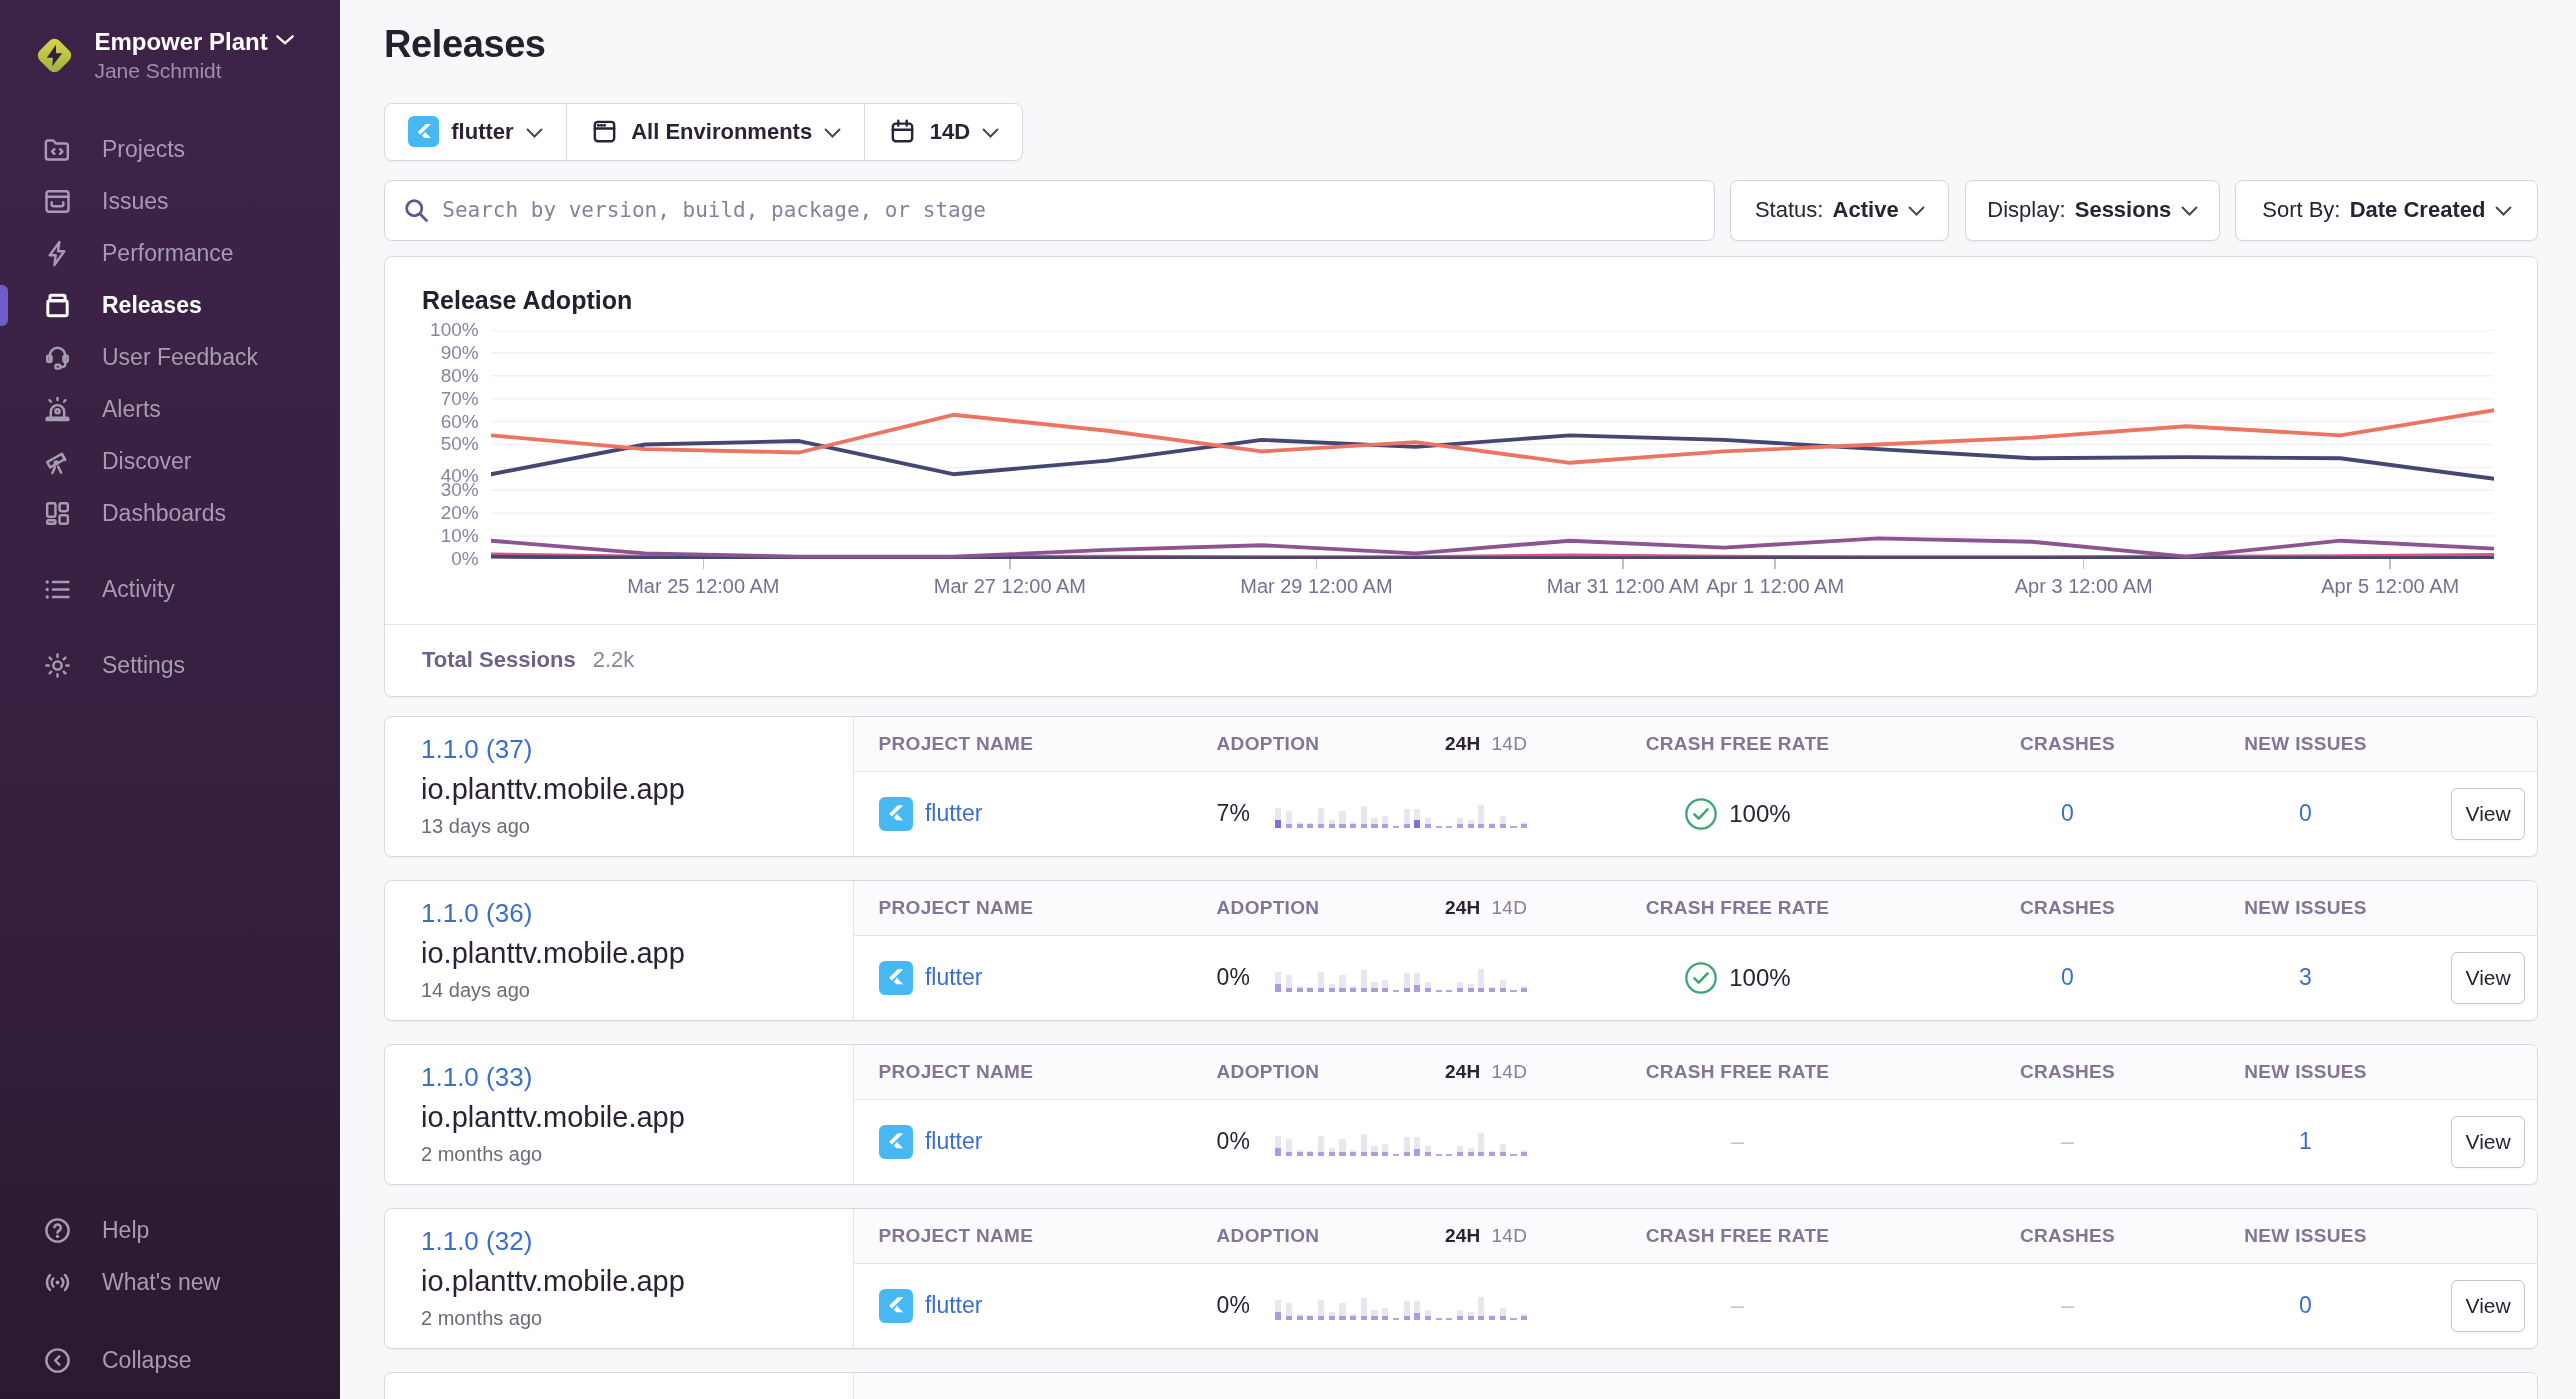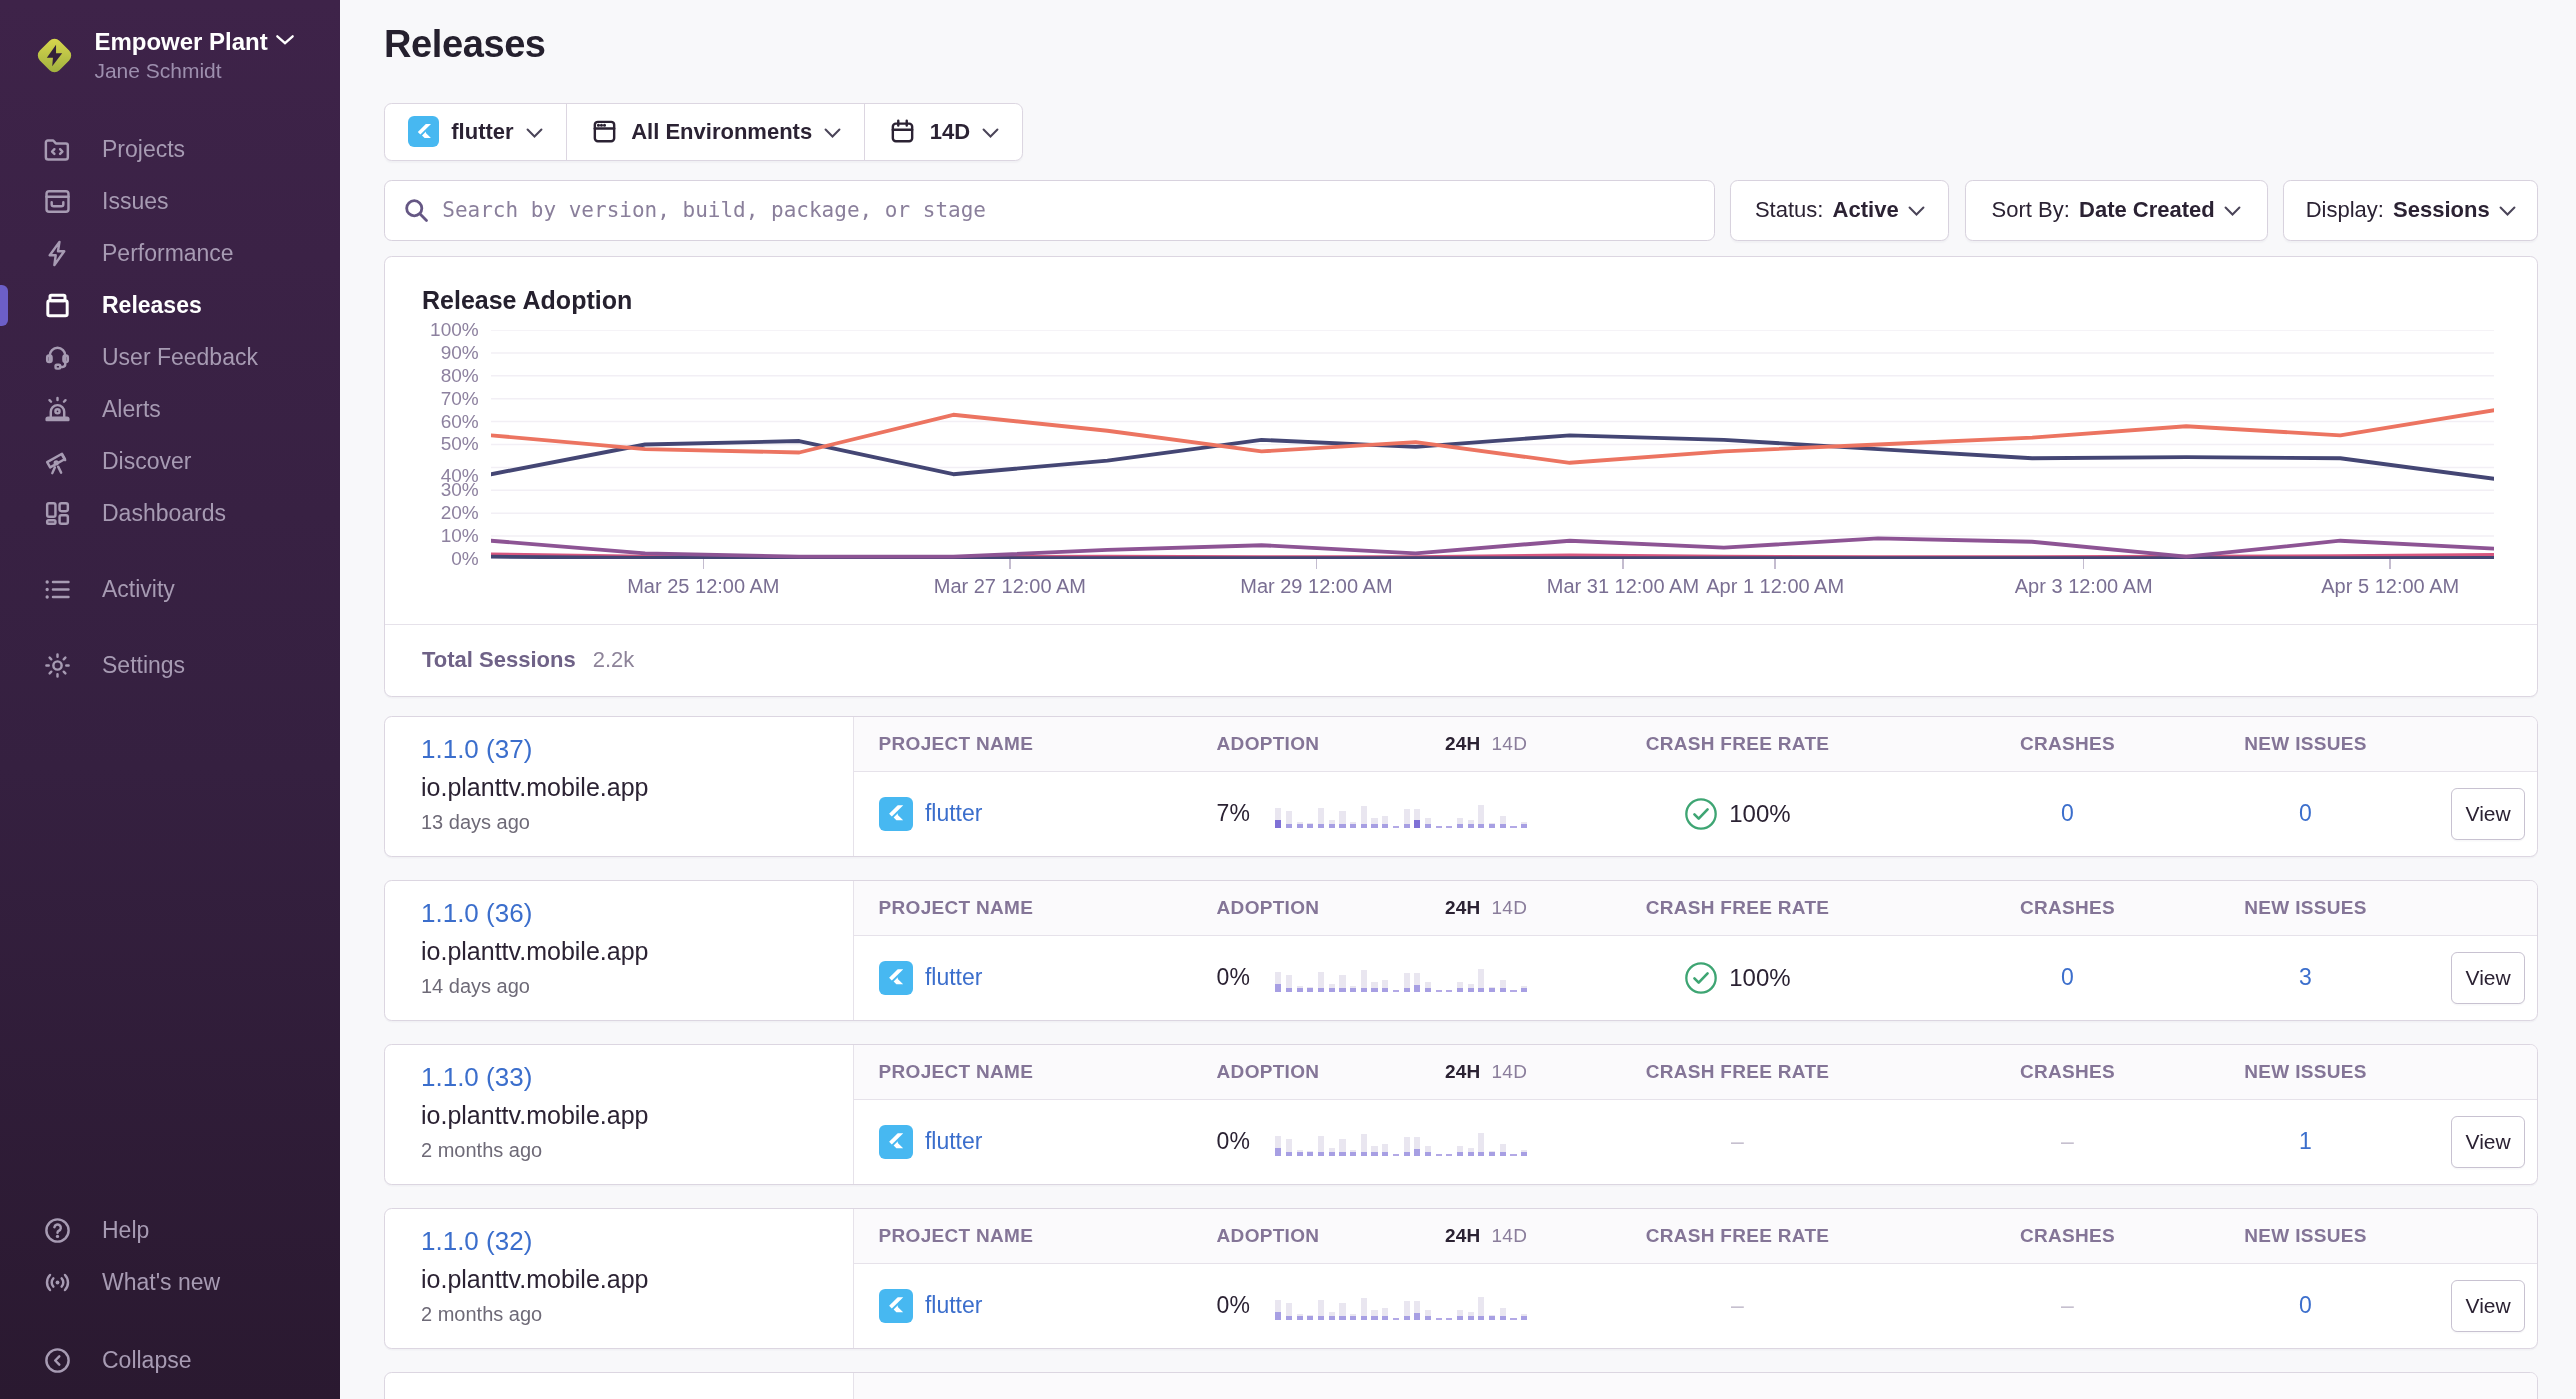--- a/index.html
+++ b/index.html
@@ -97,21 +97,21 @@
   .chart-footer .lab { font-weight:700; color:#6f6287; }
   .chart-footer .val { color:#8d8399; }
   
   .release-list { margin-top:19px; }
   .release-card {
     display:flex; height:141px; background:#fff; border:1.5px solid #dcd6e1; border-radius:7.7px;
     box-shadow:0 1.5px 0 rgba(43,34,51,0.03); margin-bottom:23px; overflow:hidden;
   }
   .release-meta { flex:0 0 469px; border-right:1.5px solid #e6e2ea; padding:17px 22px 0 36px; }
   .release-meta .version { font-size:26px; color:#3b6ecc; text-decoration:none; display:inline-block; cursor:pointer; }
-  .release-meta .package { font-size:25px; color:#2b2233; margin-top:7.7px; }
+  .release-meta .package { font-size:29px; color:#2b2233; margin-top:7.7px; }
   .release-meta .age { font-size:20px; color:#6e6a77; margin-top:9.2px; }
   .release-table { flex:1; display:flex; flex-direction:column; }
   .rt-header {
     height:55px; background:#fbfafc; border-bottom:1.5px solid #e6e2ea;
     display:flex; align-items:center; font-size:19px; font-weight:700; color:#847597;
     letter-spacing:0.3px;
   }
   .rt-body { flex:1; display:flex; align-items:center; font-size:23px; }
   .col { display:flex; align-items:center; }
   .col.project { flex:0 0 338px; padding-left:24.6px; gap:12.3px; }
@@ -366,30 +366,30 @@
         </svg>
       <input type="text" placeholder="Search by version, build, package, or stage" style="">
     </div>
     <button class="drop-btn w1">
       <span class="lbl">Status:</span>
       <span class="val">Active</span>
       <span class="chev-dark"><svg viewBox="0 0 22 14">
             <path d="M2 2l9 9 9-9"></path>
           </svg></span>
     </button>
-    <button class="drop-btn w2">
-      <span class="lbl">Sort By:</span>
-      <span class="val">Date Created</span>
+    <button class="drop-btn w3">
+      <span class="lbl">Display:</span>
+      <span class="val">Sessions</span>
       <span class="chev-dark"><svg viewBox="0 0 22 14">
             <path d="M2 2l9 9 9-9"></path>
           </svg></span>
     </button>
-    <button class="drop-btn w3">
-      <span class="lbl">Display:</span>
-      <span class="val">Sessions</span>
+    <button class="drop-btn w2">
+      <span class="lbl">Sort By:</span>
+      <span class="val">Date Created</span>
       <span class="chev-dark"><svg viewBox="0 0 22 14">
             <path d="M2 2l9 9 9-9"></path>
           </svg></span>
     </button>
   </div>
 
   <section class="chart-card">
     <div class="chart-inner">
       <div class="chart-title">Release Adoption</div>
       <div class="chart-body">

